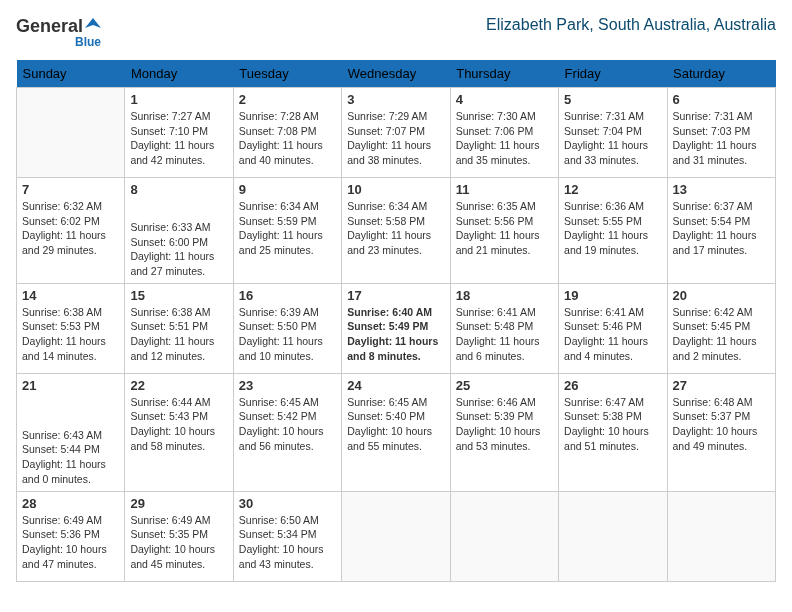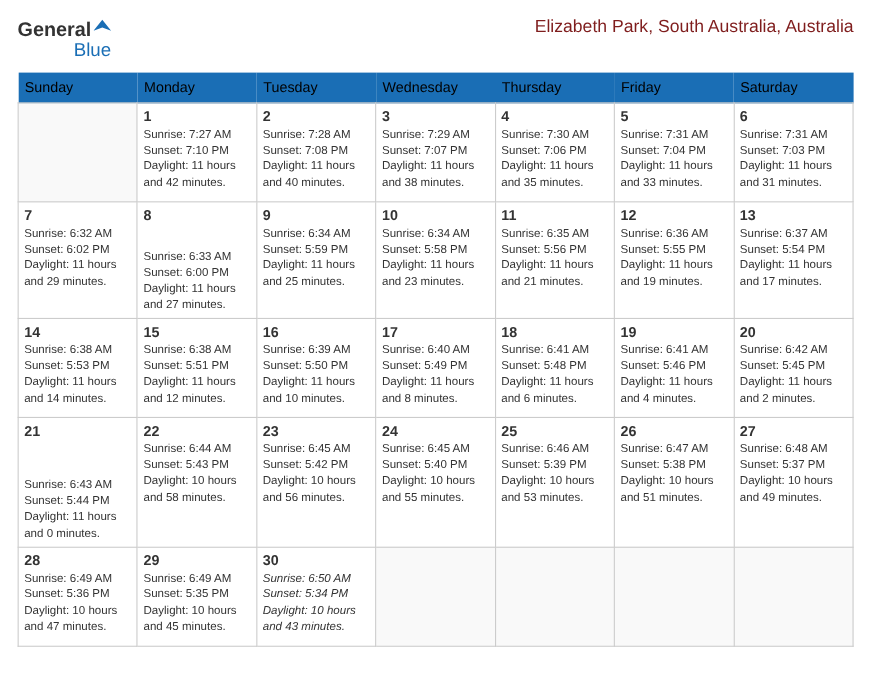--- a/index.html
+++ b/index.html
@@ -21,37 +21,37 @@
       flex-direction: column;
       align-items: flex-end;
     }
     .logo-general {
       font-size: 18px;
       font-weight: bold;
       color: #333;
       line-height: 1;
     }
     .logo-blue {
-      font-size: 17px;
-      font-weight: normal;
+      font-size: 12px;
+      font-weight: bold;
       color: #1a6eb5;
       line-height: 1;
     }
     .title-section {
       text-align: right;
     }
     .month-title {
       font-size: 36px;
       font-weight: bold;
       color: #333;
       line-height: 1.1;
     }
     .location-title {
       font-size: 16px;
-      color: #7f1d1d;
+      color: #0c4a6e;
     }
     .calendar-table {
       width: 100%;
       border-collapse: collapse;
       font-size: 11px;
     }
     .calendar-table th {
       background-color: #1a6eb5;
       color: #000000;
       text-align: left;
@@ -228,21 +228,21 @@
         </td>
         <td>
           <span class="day-number">16</span>
           <div class="day-info" style="white-space: pre-line;">Sunrise: 6:39 AM
 Sunset: 5:50 PM
 Daylight: 11 hours
 and 10 minutes.</div>
         </td>
         <td>
           <span class="day-number">17</span>
-          <div class="day-info" style="white-space: pre-line;">Sunrise: 6:40 AM
+          <div class="day-info" style="white-space: pre-line; font-weight: bold;">Sunrise: 6:40 AM
 Sunset: 5:49 PM
 Daylight: 11 hours
 and 8 minutes.</div>
         </td>
         <td>
           <span class="day-number">18</span>
           <div class="day-info" style="white-space: pre-line;">Sunrise: 6:41 AM
 Sunset: 5:48 PM
 Daylight: 11 hours
 and 6 minutes.</div>
@@ -323,21 +323,21 @@
         </td>
         <td>
           <span class="day-number">29</span>
           <div class="day-info" style="white-space: pre-line;">Sunrise: 6:49 AM
 Sunset: 5:35 PM
 Daylight: 10 hours
 and 45 minutes.</div>
         </td>
         <td>
           <span class="day-number">30</span>
-          <div class="day-info" style="white-space: pre-line; font-style: italic;">Sunrise: 6:50 AM
+          <div class="day-info" style="white-space: pre-line;">Sunrise: 6:50 AM
 Sunset: 5:34 PM
 Daylight: 10 hours
 and 43 minutes.</div>
         </td>
         <td class="empty-cell"></td>
         <td class="empty-cell"></td>
         <td class="empty-cell"></td>
         <td class="empty-cell"></td>
       </tr>
     </tbody>

